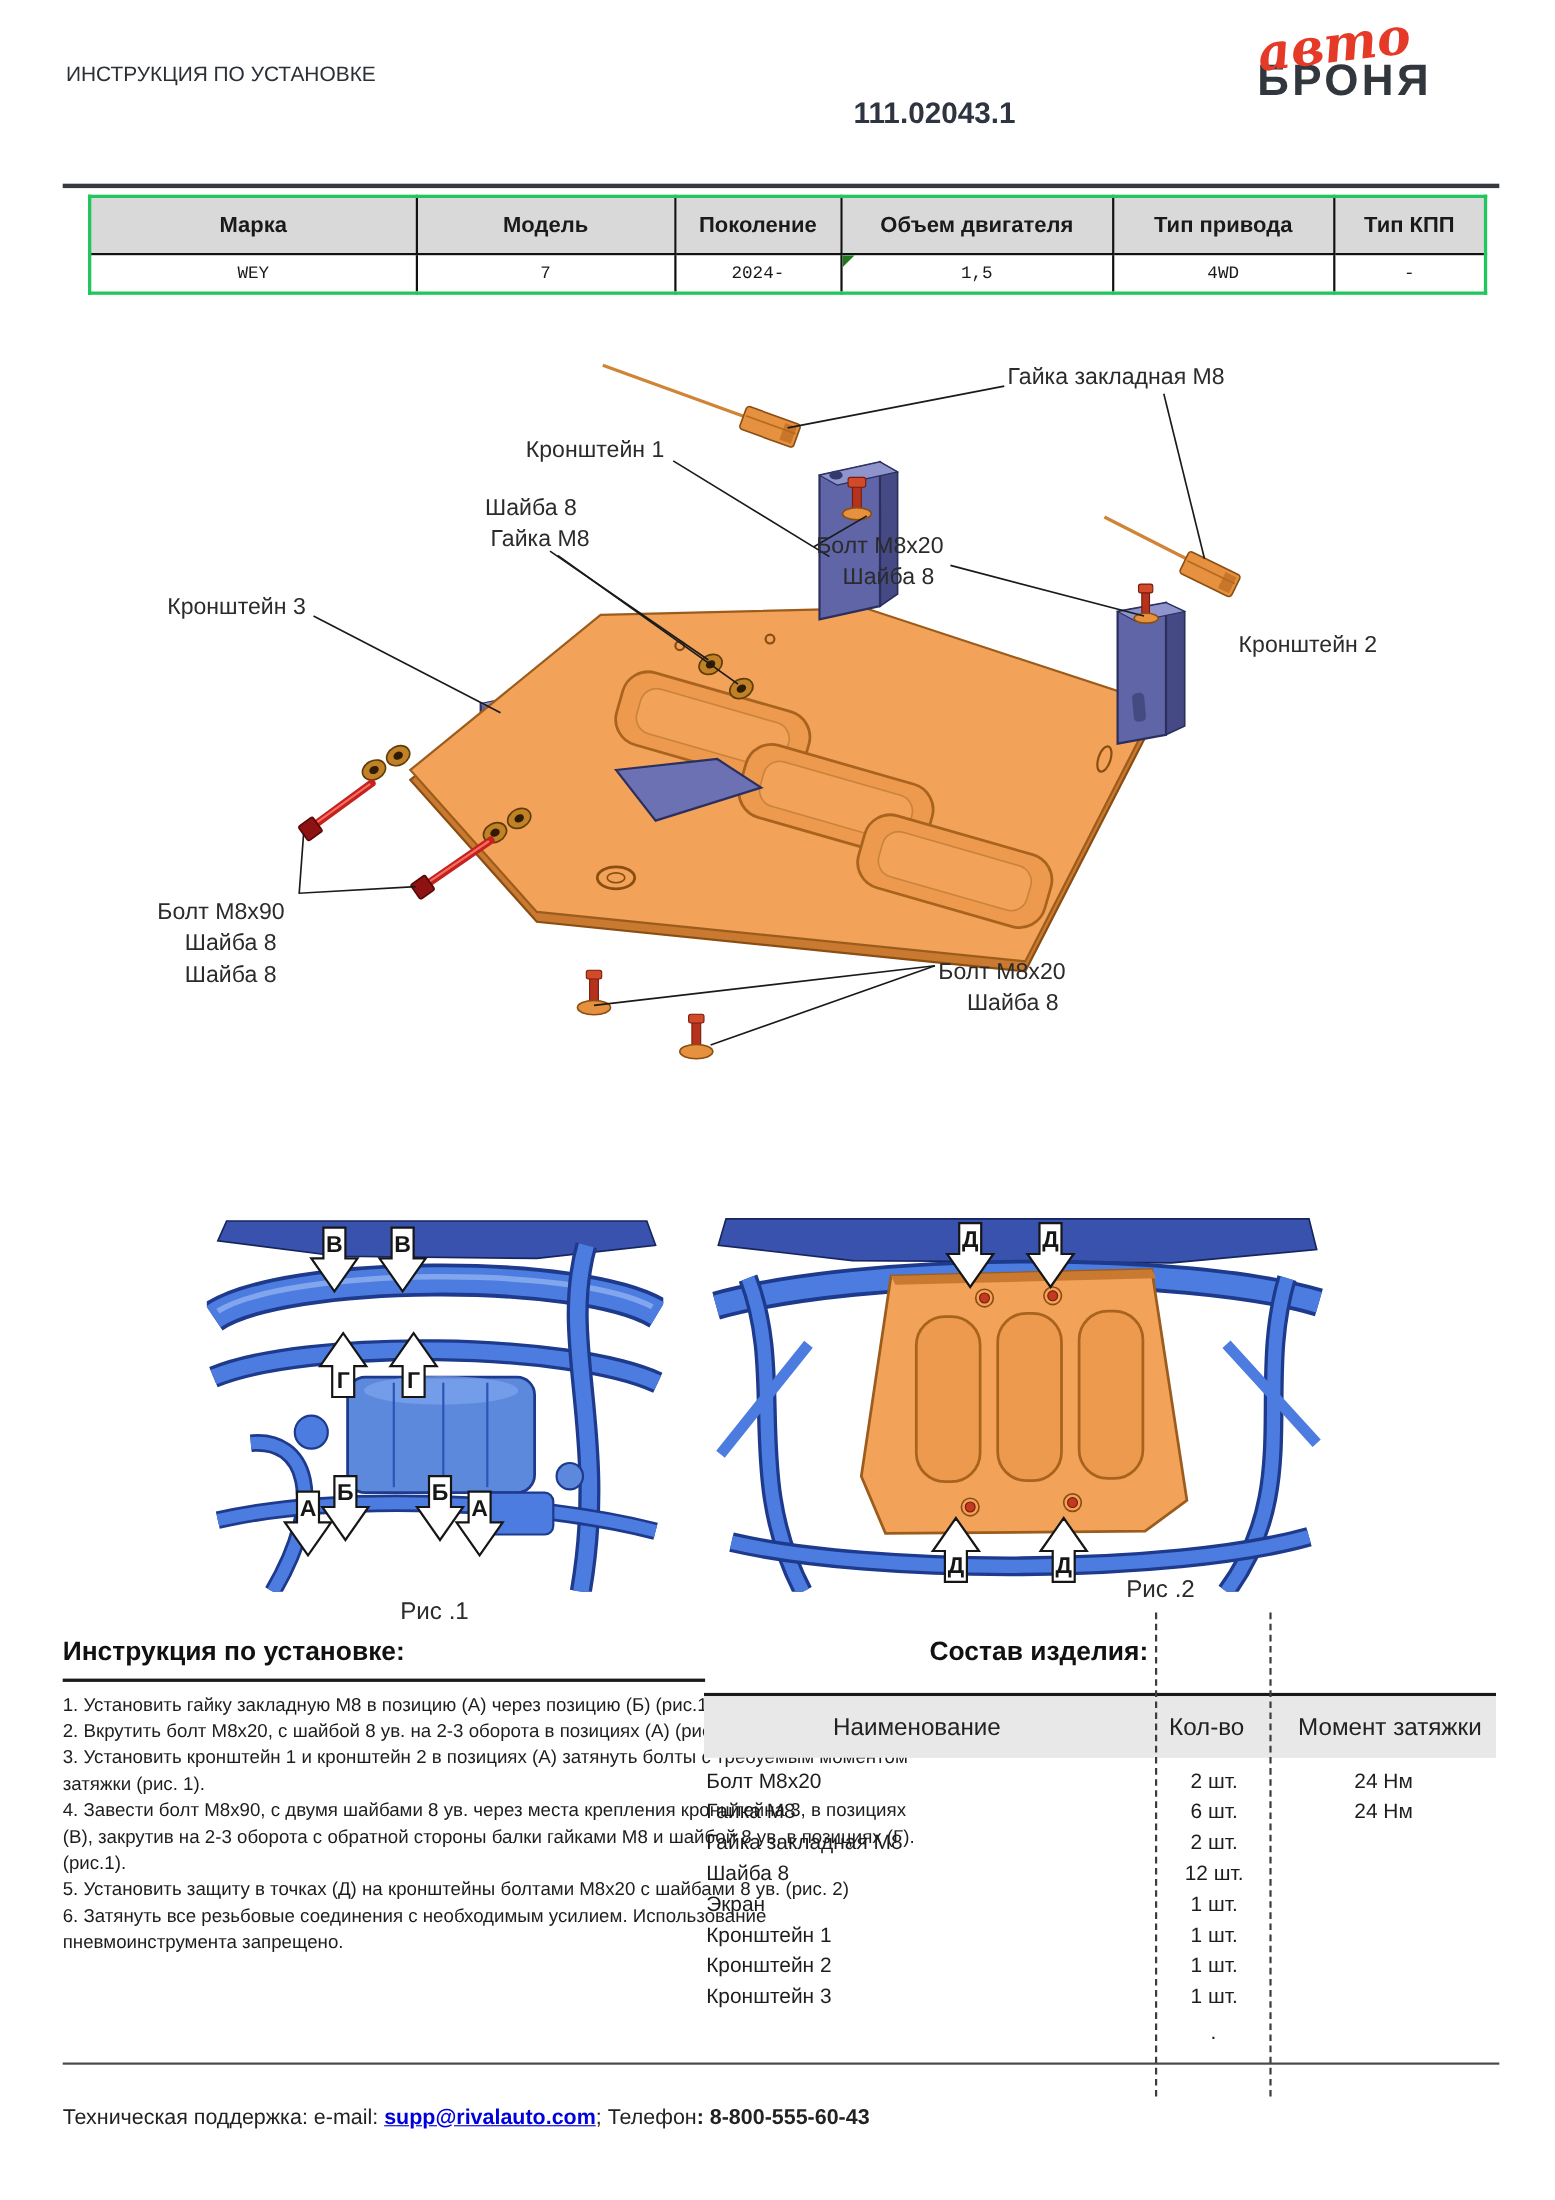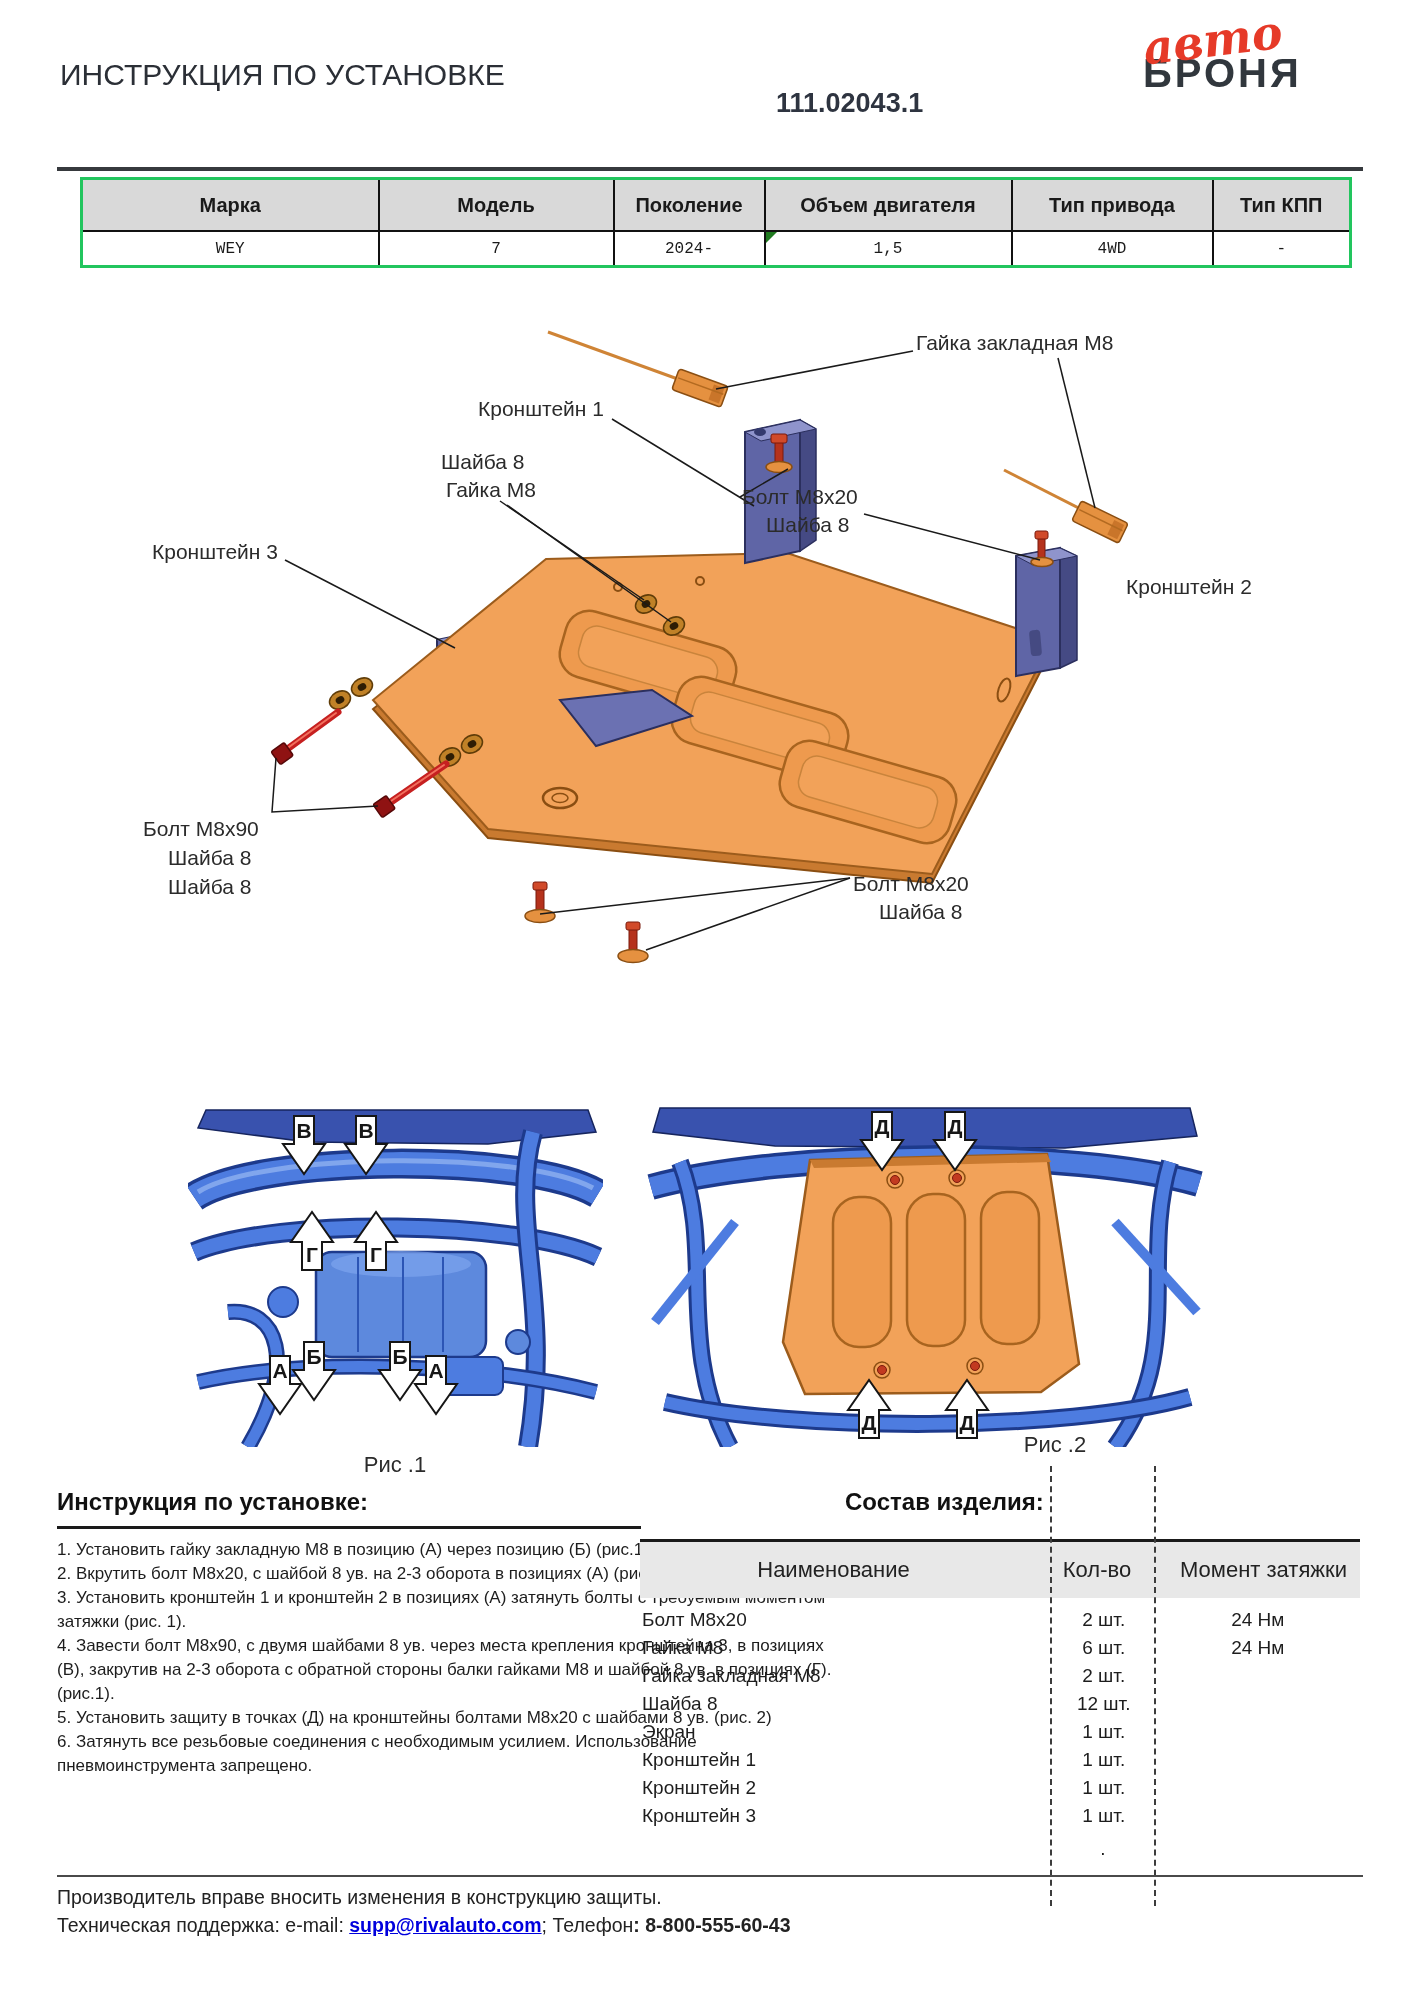--- a/index.html
+++ b/index.html
@@ -1,20 +1,20 @@
 <!DOCTYPE html>
 <html><head>
 <meta charset="utf-8">
 <style>
   html,body{margin:0;padding:0;background:#fff;}
   .page{position:relative;width:1414px;height:2000px;background:#fff;overflow:hidden;
         font-family:"Liberation Sans",sans-serif;color:#1a1a1a;}
   .abs{position:absolute;}
   
-  .hdr-line1{font-size:30px;color:#2b2f36;}
+  .hdr-line1{font-size:19px;color:#2b2f36;}
   .hdr-line2{font-size:24px;font-weight:bold;color:#2b2f36;letter-spacing:-0.3px;}
   .part-no{font-size:27px;font-weight:bold;color:#2e3440;}
   .logo-script{font-family:"DejaVu Serif",serif;font-style:italic;font-weight:bold;
                font-size:46px;line-height:42px;color:#e63a28;transform:rotate(-7deg);}
   .logo-block{font-size:40px;font-weight:800;letter-spacing:3px;color:#31373d;line-height:38px;margin-top:-6px;}
   .hr-dark{background:#36393d;}
   
   .vtable{border-collapse:collapse;table-layout:fixed;border:3px solid #22c55e;}
   .vtable th,.vtable td{border:2px solid #111;text-align:center;overflow:hidden;}
   .vtable th{background:#d9d9d9;height:48px;font-size:20px;font-weight:bold;}
@@ -416,18 +416,17 @@
       <span class="pc-name">Кронштейн 3</span>
       <span class="pc-qty">1 шт.</span>
       <span class="pc-tq"></span>
     </div>
   </div>
   <div class="abs" style="left:1078px;top:1838px;width:50px;text-align:center;font-size:19px">.</div>
   <div class="dash-line" style="left:1050px;top:1466px;height:440px"></div>
   <div class="dash-line" style="left:1154px;top:1466px;height:440px"></div>
 
   <div class="abs" style="left:57px;top:1875px;width:1306px;height:2px;background:#4a4a4a"></div>
-  <div class="abs footer-line" style="left:57px;top:1886px">Производитель вправе вносить изменения в конструкцию защиты.</div>
   <div class="abs footer-line" style="left:57px;top:1914px">
     <span>Техническая поддержка:  e-mail: </span><a class="email">supp@rivalauto.com</a><span>;</span><span> Телефон</span><span class="bold">: 8-800-555-60-43</span>
   </div>
 
 </div>
 
 </body></html>

